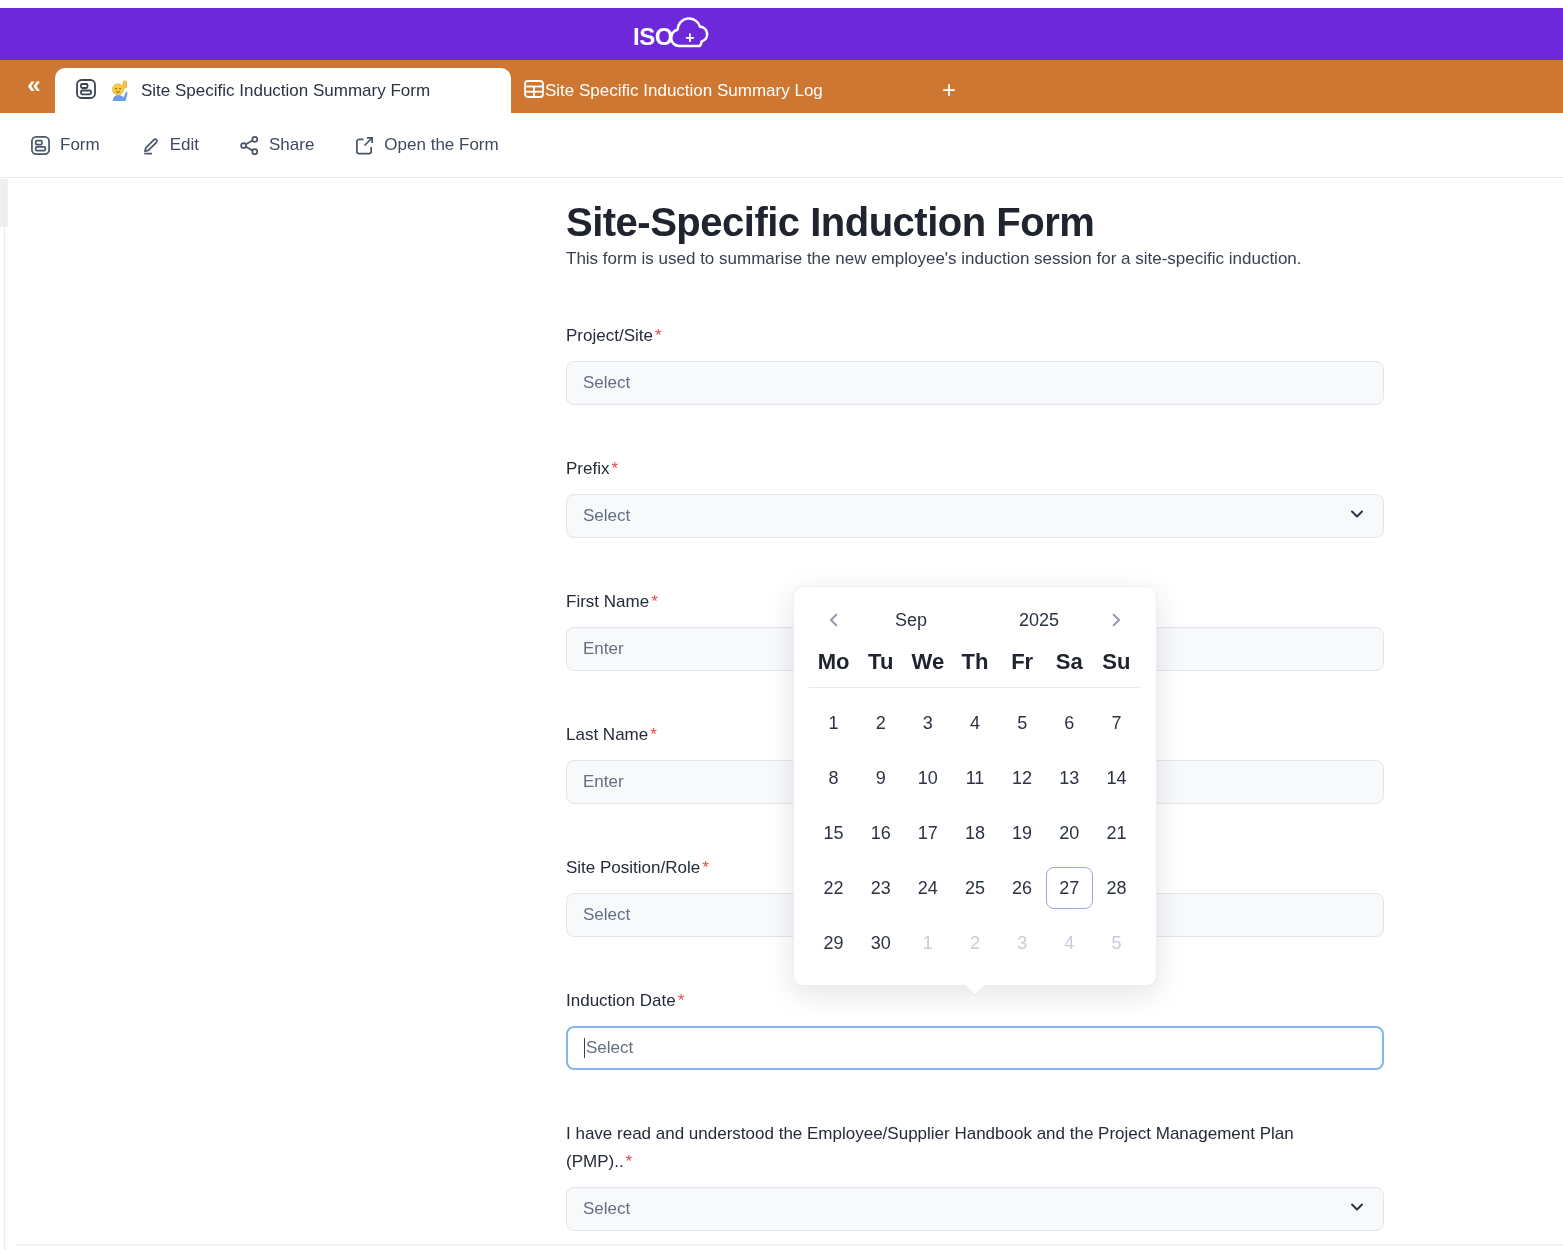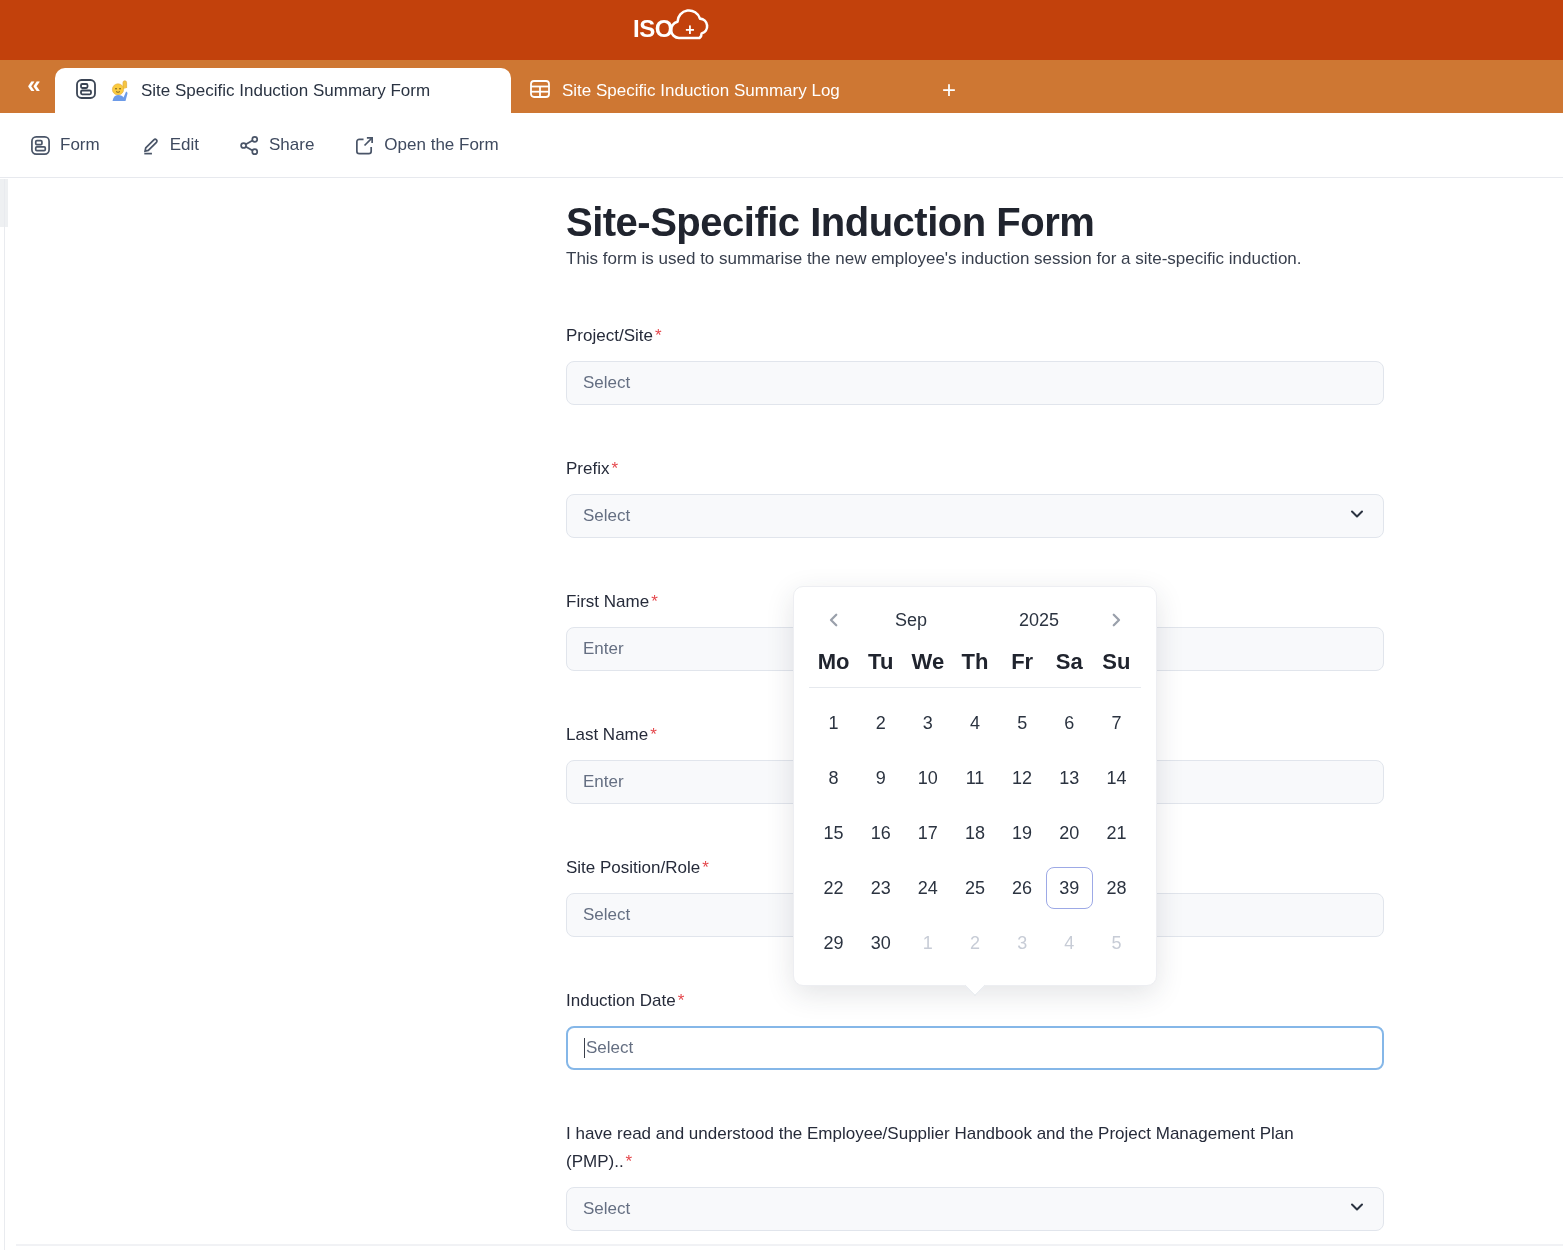--- a/index.html
+++ b/index.html
@@ -1,32 +1,32 @@
 <!DOCTYPE html>
 <html><head>
 <meta charset="utf-8">
 <style>
   * { box-sizing: border-box; margin: 0; padding: 0; }
   html,body { width:1563px; height:1250px; overflow:hidden; background:#fff;
               font-family:"Liberation Sans", sans-serif; }
 
   
-  .app-header { position:absolute; left:0; top:0; width:1563px; height:60px; background:#c2410c; }
+  .app-header { position:absolute; left:0; top:8px; width:1563px; height:60px; background:#6d28d9; }
   .brand { position:absolute; left:633px; top:10px; display:flex; align-items:flex-end; color:#fff; }
   .brand-text { font-size:24px; font-weight:700; letter-spacing:-0.5px; line-height:38px; }
   .brand-cloud { margin-left:-4px; }
 
   
   .tab-bar { position:absolute; left:0; top:60px; width:1563px; height:53px; background:#CE7733; }
   .collapse-btn { position:absolute; left:16px; top:7px; width:36px; height:36px; color:#fff;
                   font-size:24px; font-weight:700; display:flex; align-items:center; justify-content:center; cursor:pointer; }
   .tab-active { position:absolute; left:55px; top:8px; height:45px; width:456px; background:#fff;
                 border-radius:10px 10px 0 0; display:flex; align-items:center; gap:11px; padding:0 20px; }
   .tab-active .tab-label { font-size:17px; color:#2A3342; font-weight:500; white-space:nowrap; }
-  .tab-inactive { position:absolute; left:511px; top:8px; height:45px; display:flex; align-items:center; gap:11px; padding:0 18px; }
+  .tab-inactive { position:absolute; left:511px; top:8px; height:45px; display:flex; align-items:center; padding:0 12px; }
   .tab-inactive .tab-label { font-size:17px; color:#fff; font-weight:500; white-space:nowrap; }
   .tab-add { position:absolute; left:932px; top:10px; width:34px; height:40px; color:#fff; font-size:24px;
              font-weight:400; display:flex; align-items:center; justify-content:center; cursor:pointer; }
   .emoji-badge { width:22px; height:22px; display:inline-block; }
 
   
   .toolbar { position:absolute; left:0; top:113px; width:1563px; height:65px; background:#fff;
              border-bottom:1px solid #e7e9ee; display:flex; align-items:center; gap:40px; padding-left:30px; }
   .tool-item { display:flex; align-items:center; gap:9px; font-size:17px; color:#3F4A5F; cursor:pointer; }
   .tool-item svg { display:block; }
@@ -298,21 +298,21 @@
       <div class="cal-cell">17</div>
       <div class="cal-cell">18</div>
       <div class="cal-cell">19</div>
       <div class="cal-cell">20</div>
       <div class="cal-cell">21</div>
       <div class="cal-cell">22</div>
       <div class="cal-cell">23</div>
       <div class="cal-cell">24</div>
       <div class="cal-cell">25</div>
       <div class="cal-cell">26</div>
-      <div class="cal-cell selected">39</div>
+      <div class="cal-cell selected">27</div>
       <div class="cal-cell">28</div>
       <div class="cal-cell">29</div>
       <div class="cal-cell">30</div>
       <div class="cal-cell muted">1</div>
       <div class="cal-cell muted">2</div>
       <div class="cal-cell muted">3</div>
       <div class="cal-cell muted">4</div>
       <div class="cal-cell muted">5</div>
     </div>
   <div class="cal-caret"></div>

